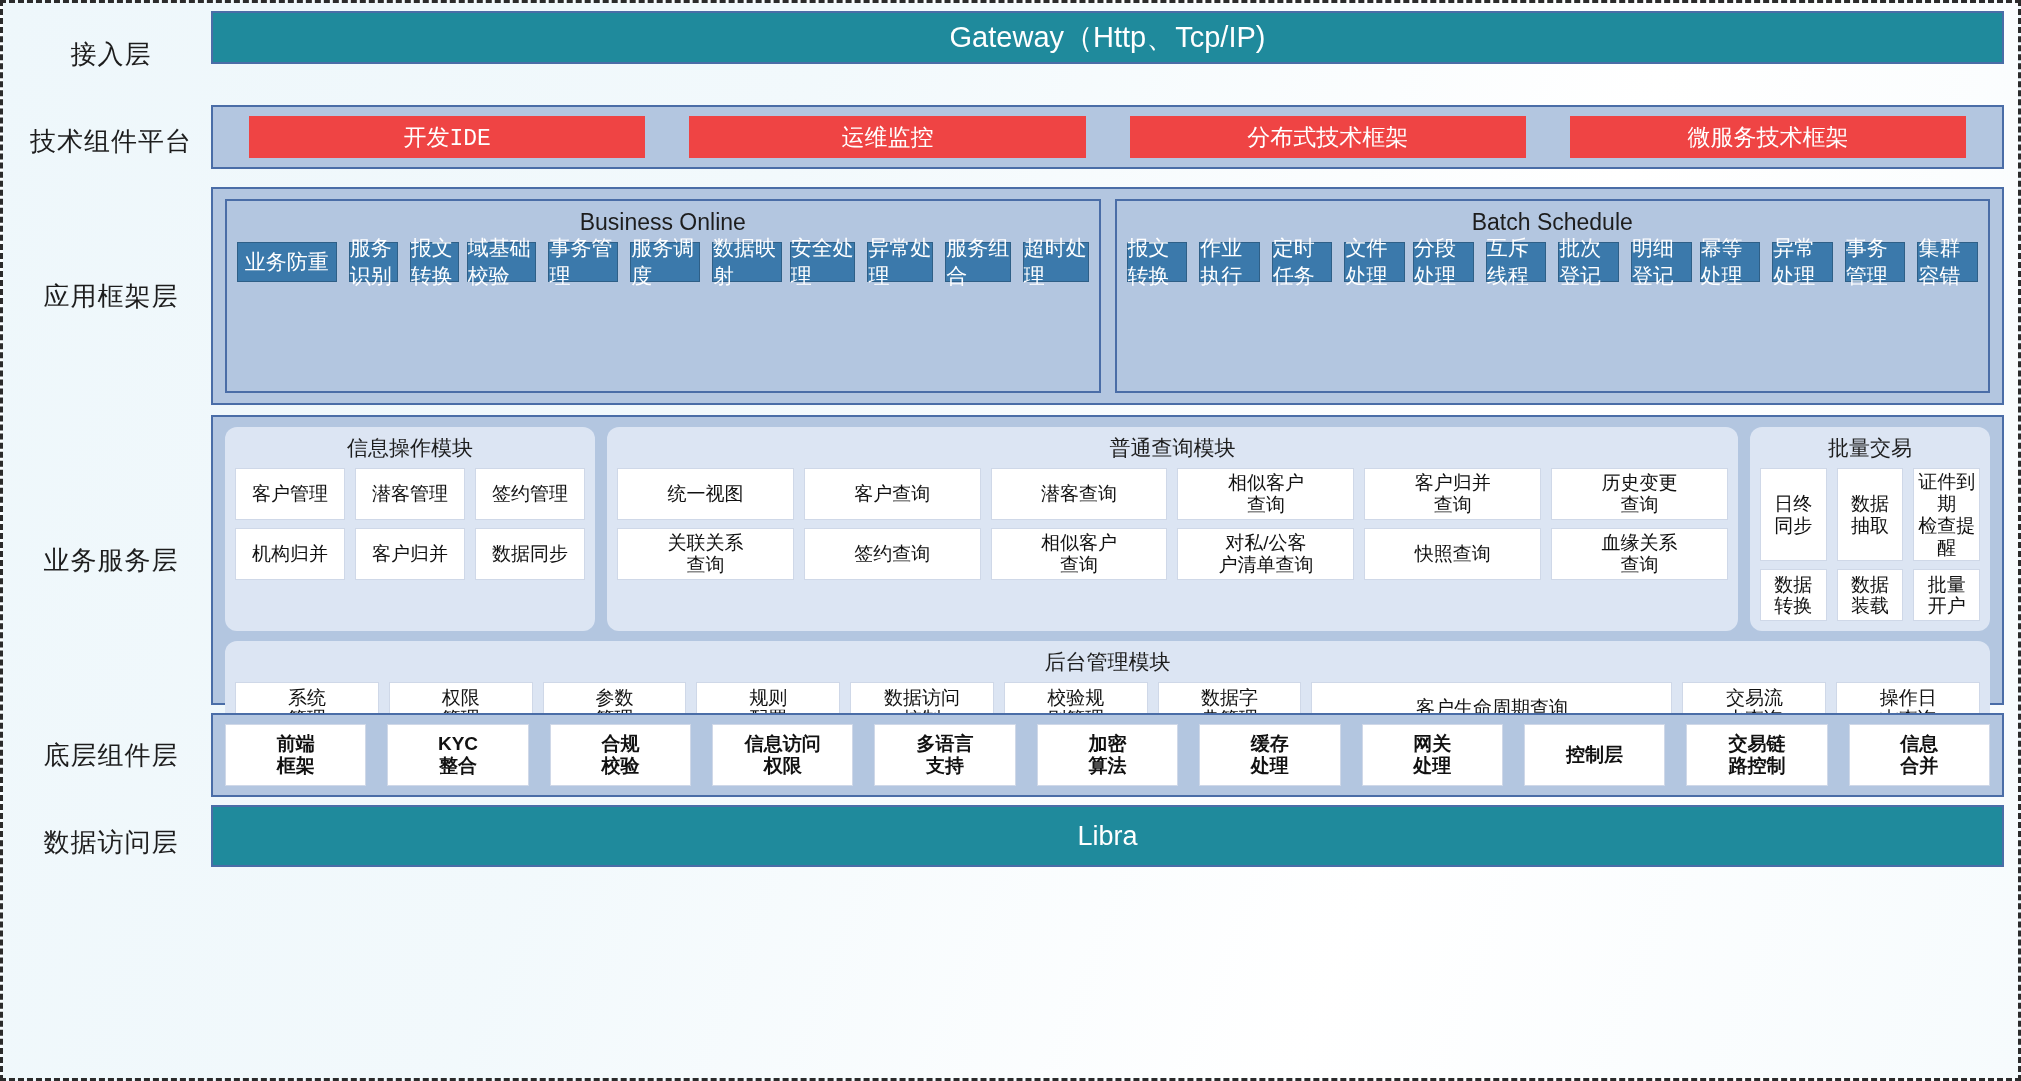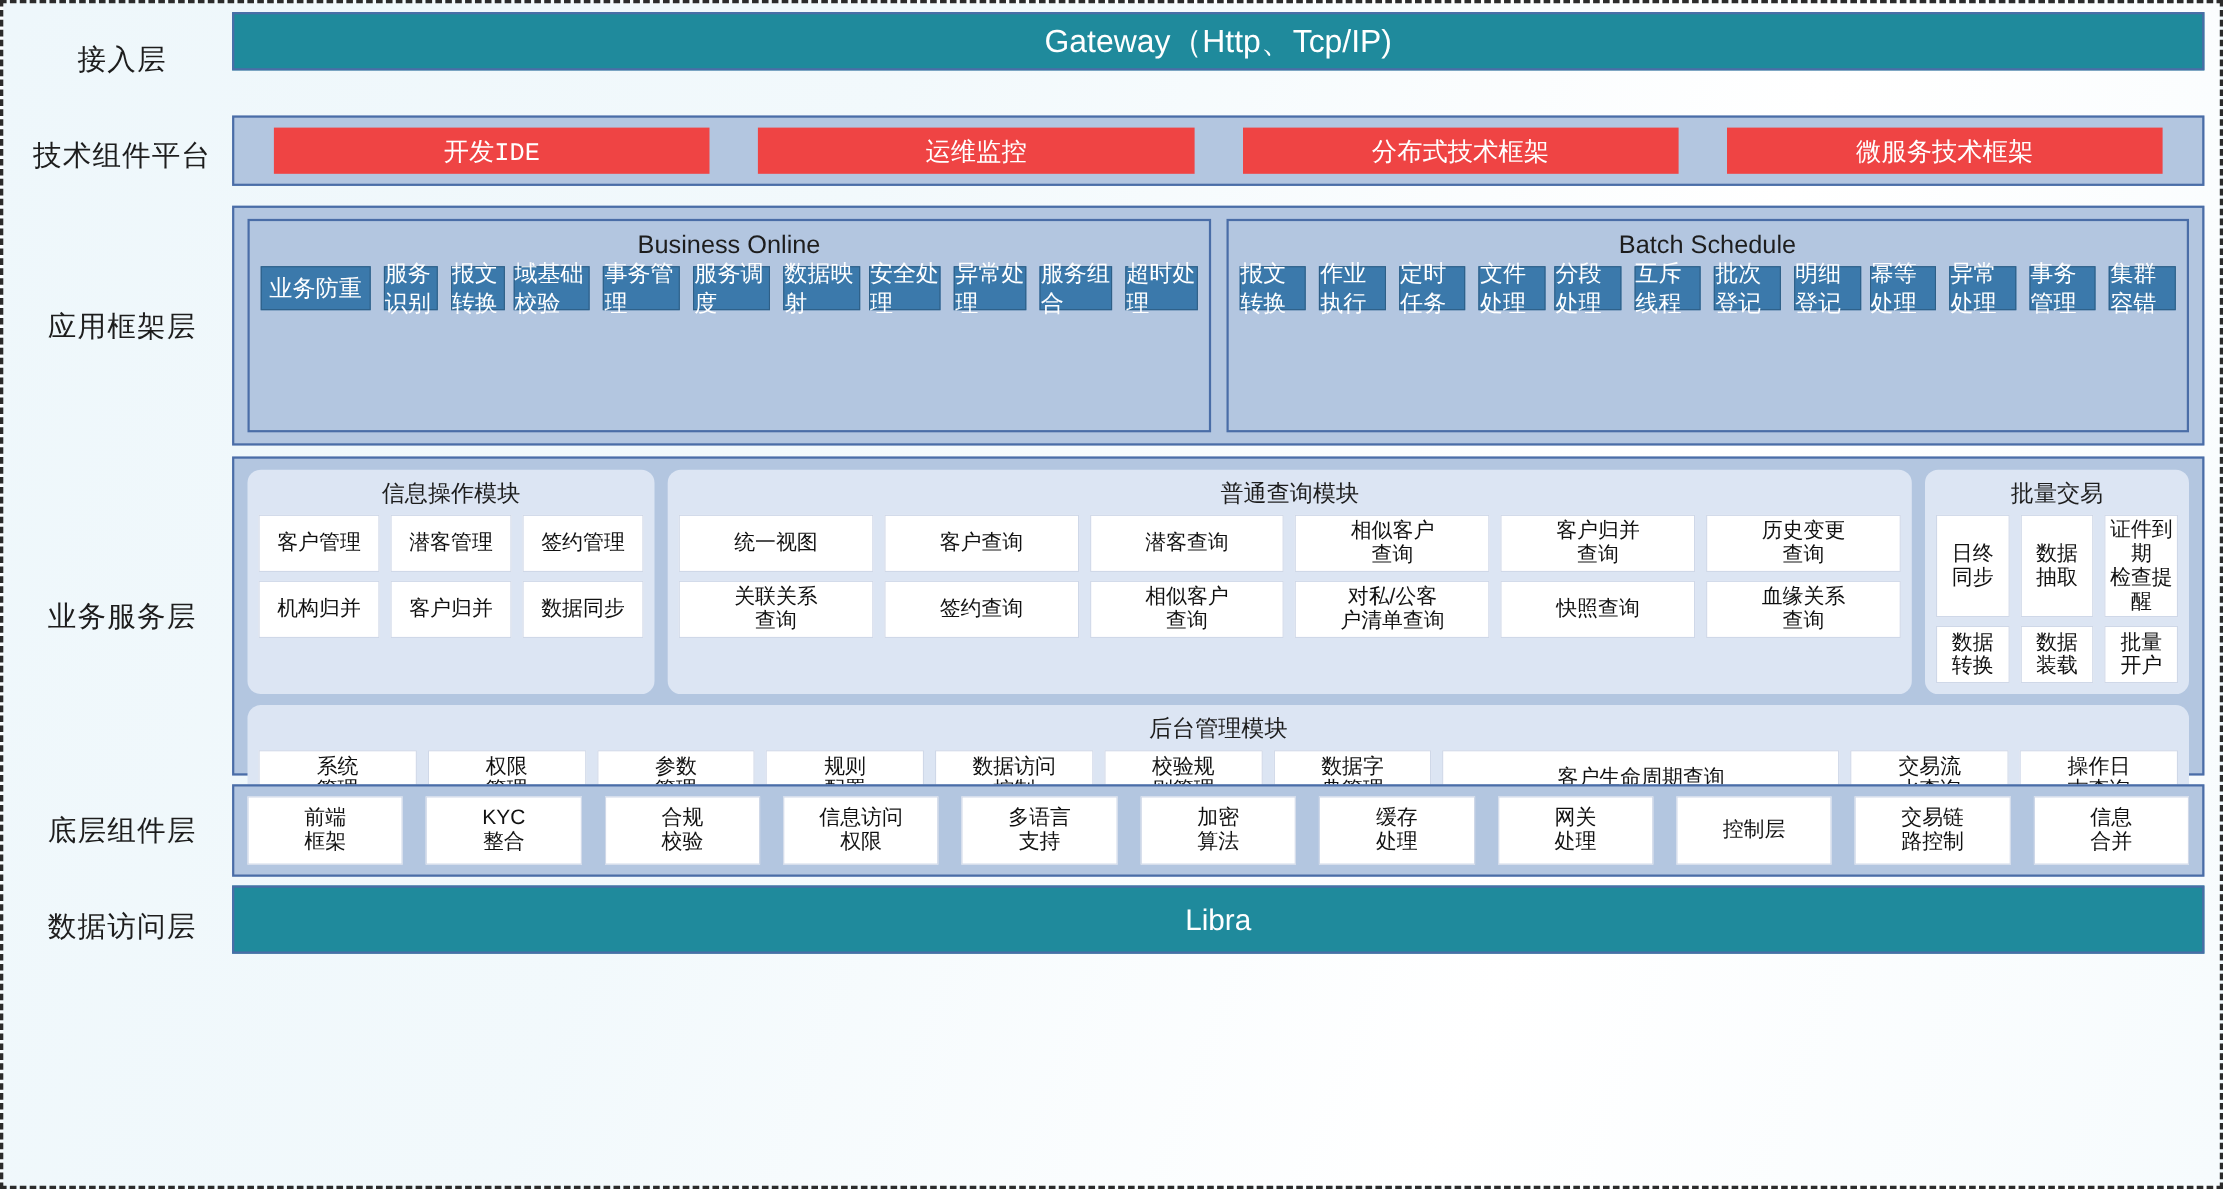--- a/index.html
+++ b/index.html
@@ -136,21 +136,21 @@
     padding: 2px 3px;
   }
   .biz-cell.wide { flex: 2.6 1 0; }
 
   
   .comp-band {
     width: 100%;
     background: #b3c6e0;
     border: 2px solid #4a6da7;
     padding: 9px 12px;
-    display: flex; gap: 21px;
+    display: flex; gap: 21px; font-weight: bold;
   }
   .comp-cell {
     background: #ffffff;
     border: 1px solid #cfd8e8;
     font-size: 19px; color: #111111;
     min-height: 56px;
     display: flex; align-items: center; justify-content: center;
     text-align: center; line-height: 1.15;
     flex: 1 1 0; padding: 2px 3px;
   }

